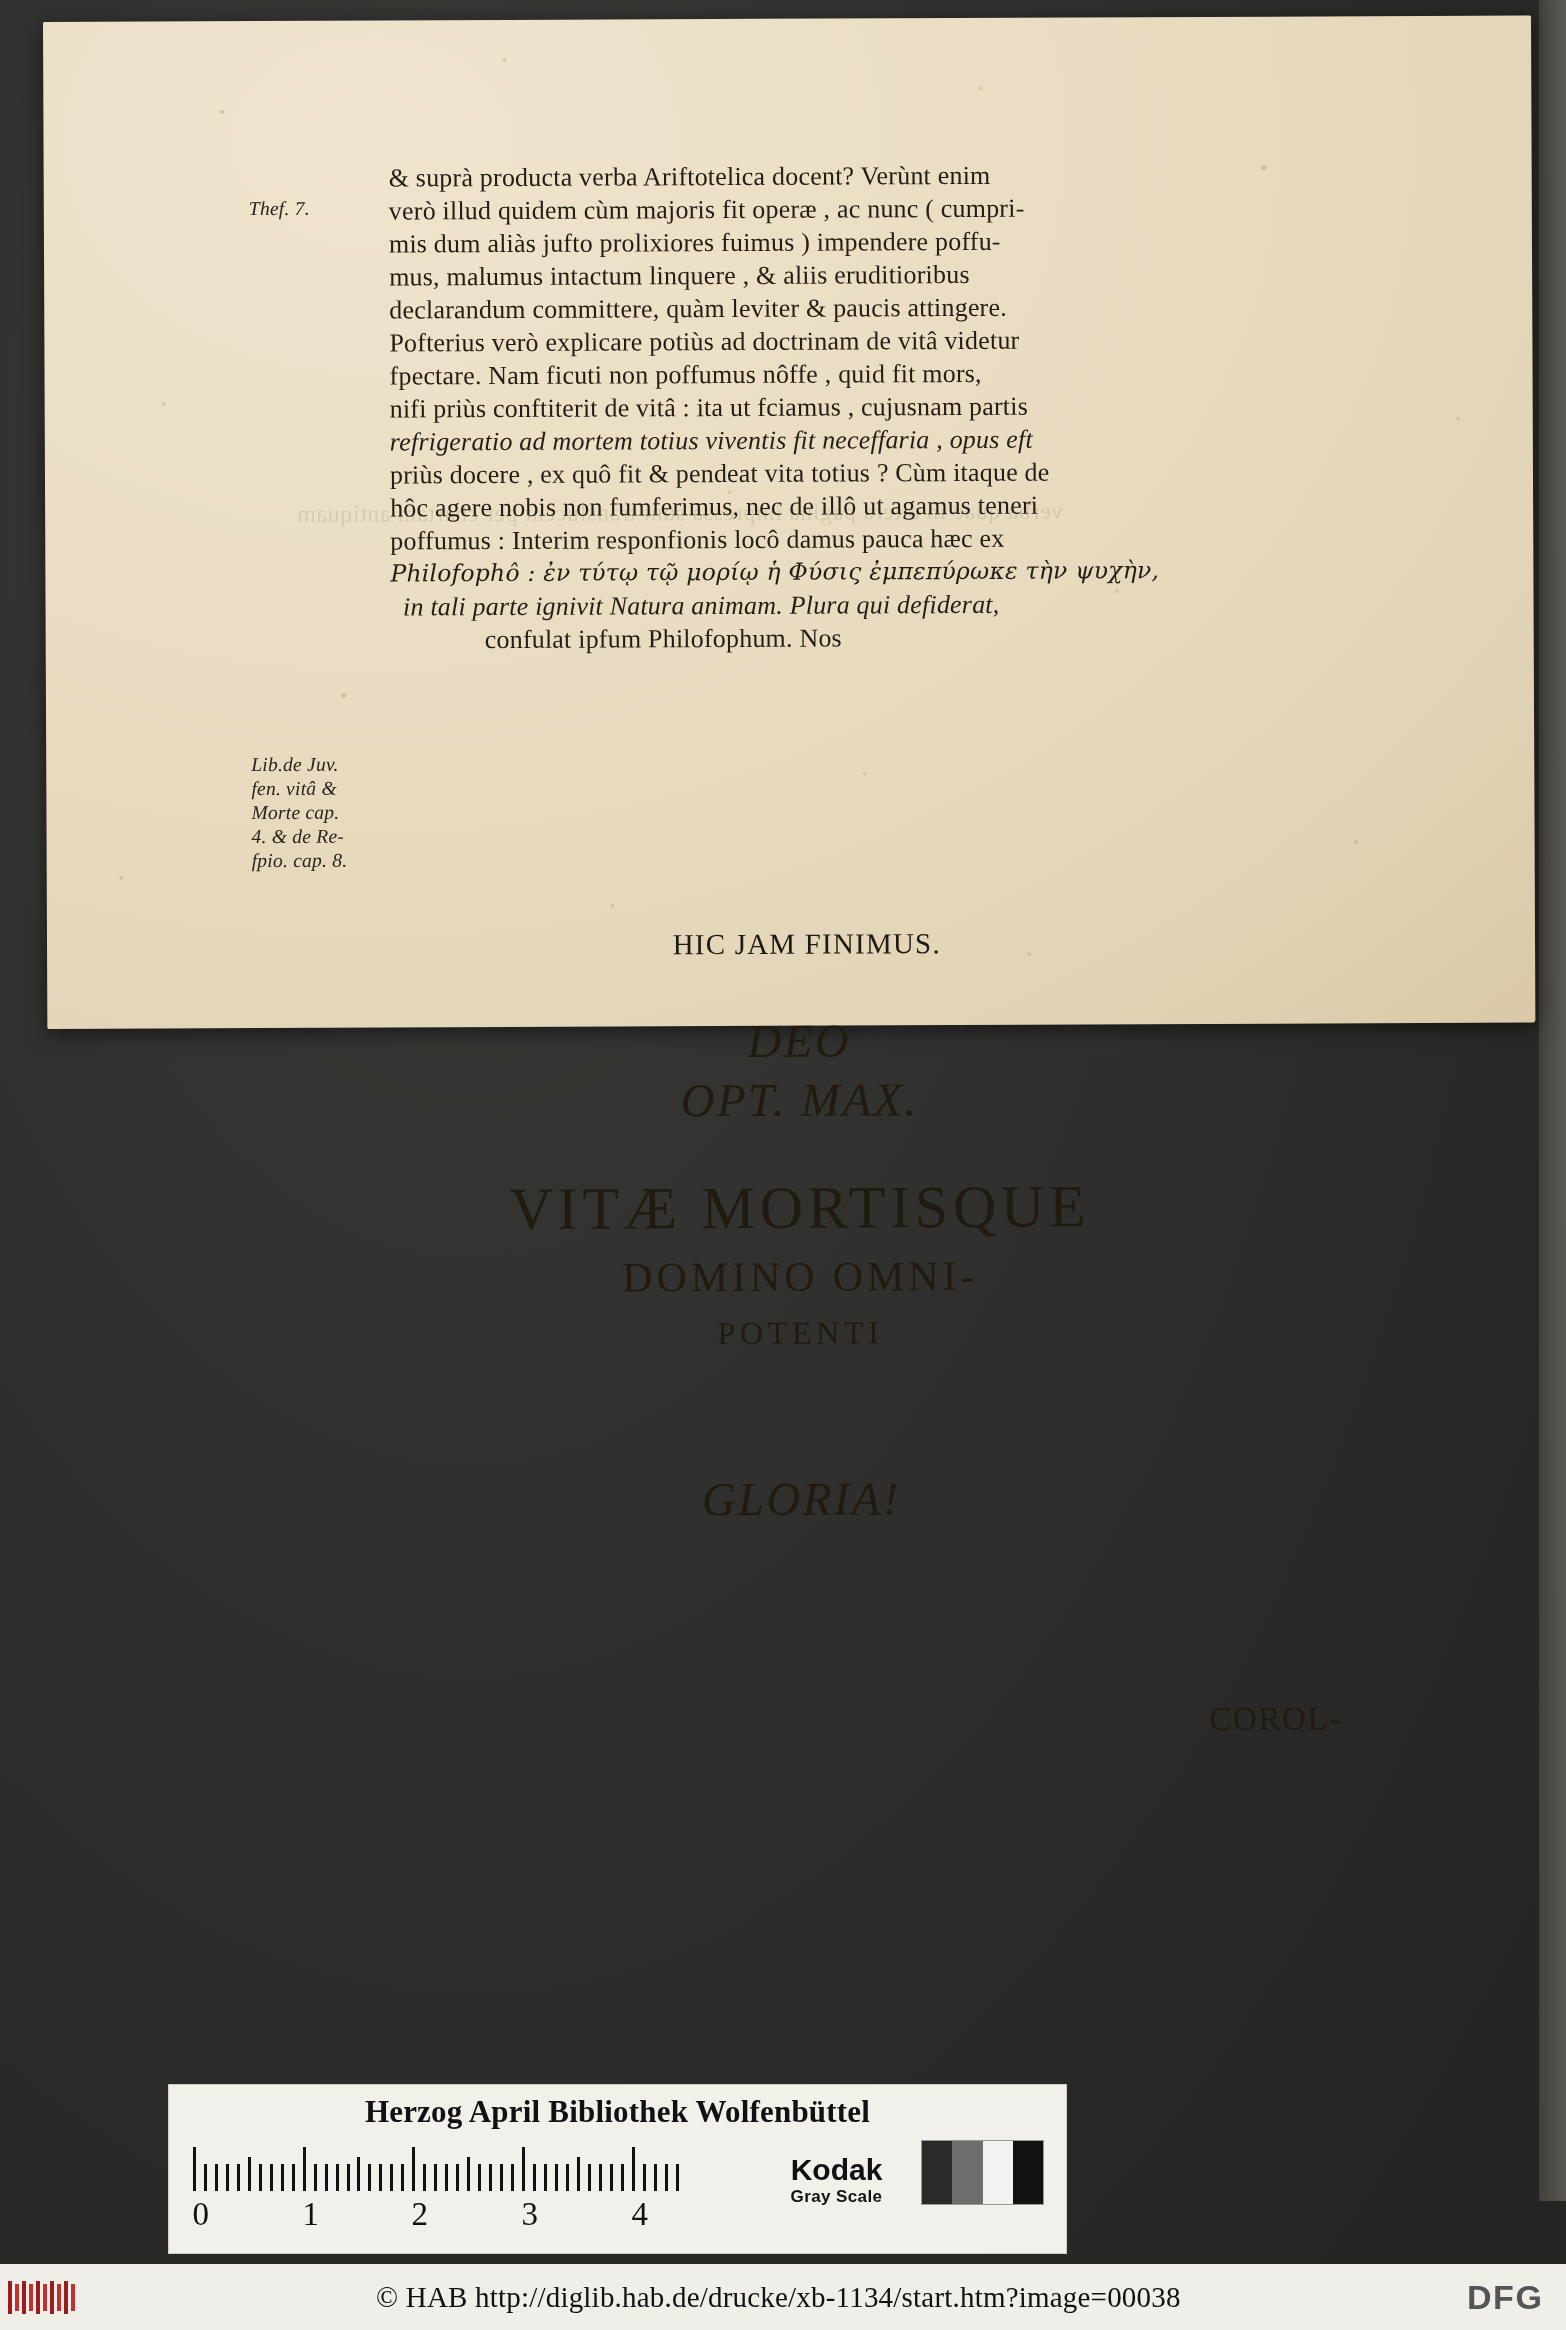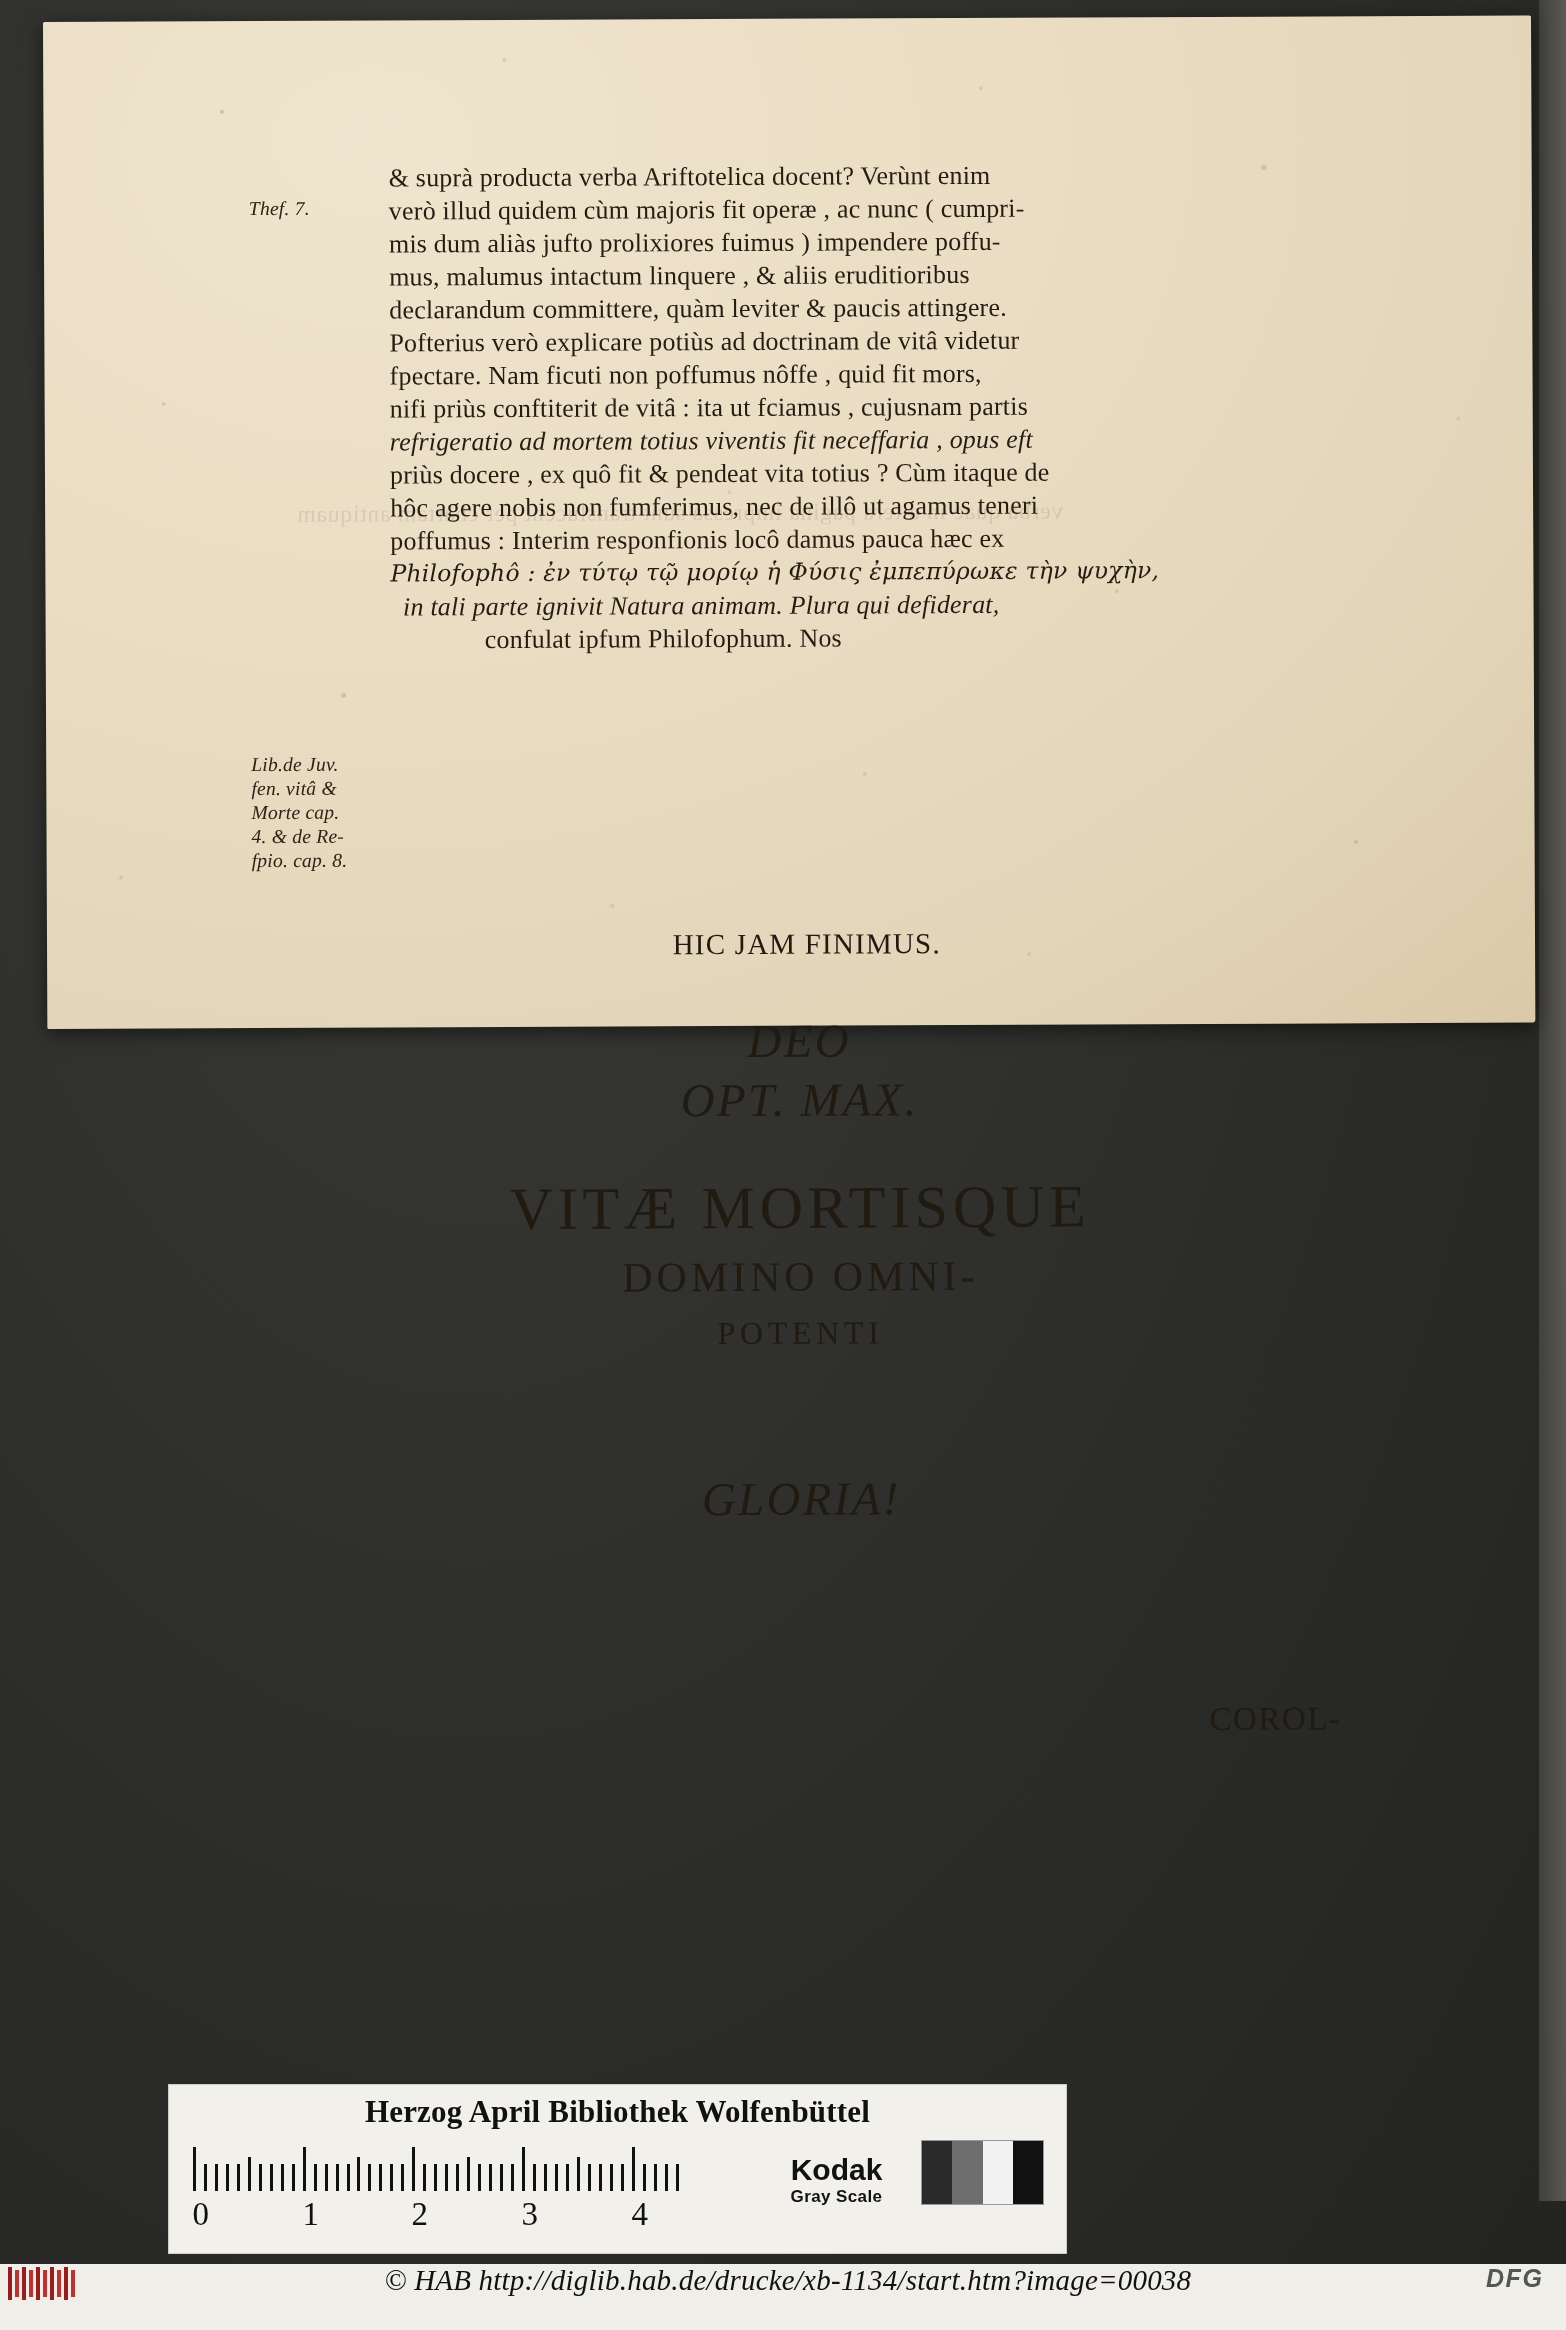--- a/index.html
+++ b/index.html
@@ -260,21 +260,21 @@
 
   
   #footer {
     position: absolute;
     left: 0;
     top: 2264px;
     width: 1567px;
     height: 67px;
     background: #efeee9;
     display: flex;
-    font-style: italic;
+    align-items: center;
   }
   #filmstrip {
     width: 82px;
     height: 38px;
     margin-left: 7.8px;
     display: flex;
     align-items: center;
     gap: 2.3px;
   }
   #filmstrip span {
@@ -287,21 +287,21 @@
     flex: 1 1 auto;
     text-align: center;
     font-family: "Liberation Serif", serif;
     font-size: 29px;
     color: #111;
     letter-spacing: 0.2px;
   }
   #dfg {
     font-family: "Liberation Sans", sans-serif;
     font-weight: bold;
-    font-size: 25px;
+    font-size: 34px;
     color: #555;
     letter-spacing: 1.6px;
     margin-right: 23.5px;
   }
 </style>
 </head>
 <body>
 
 <div id="mount"></div>
 <div id="gutter"></div>

